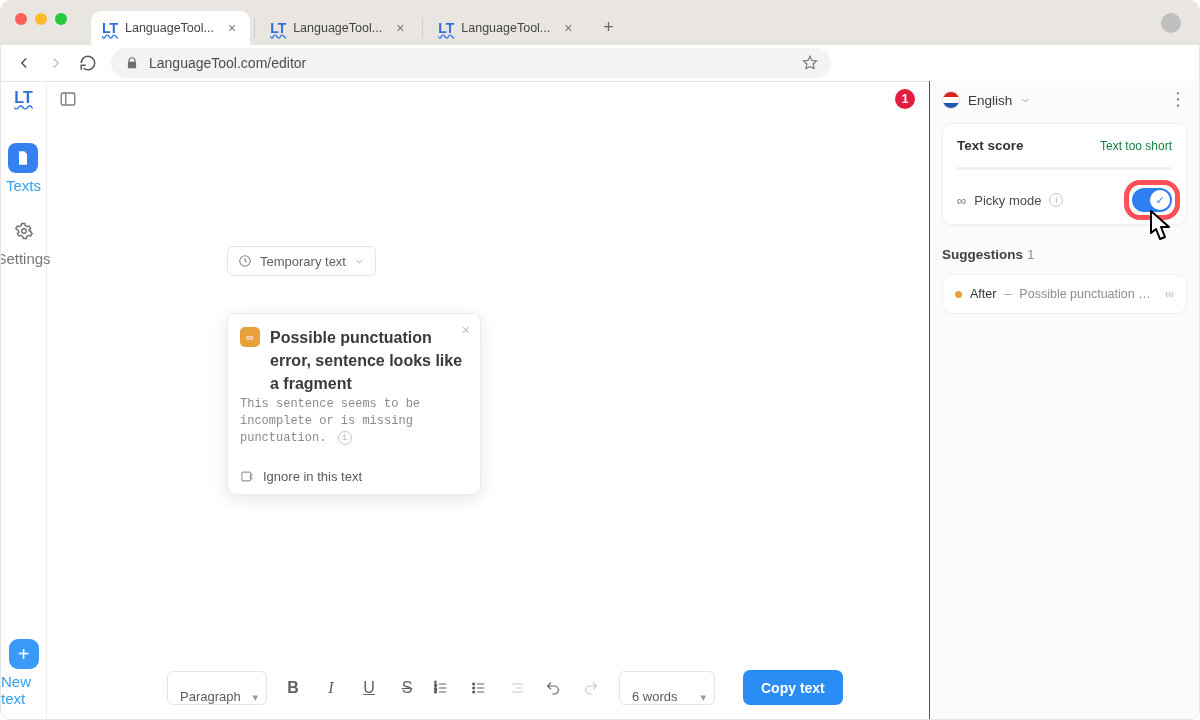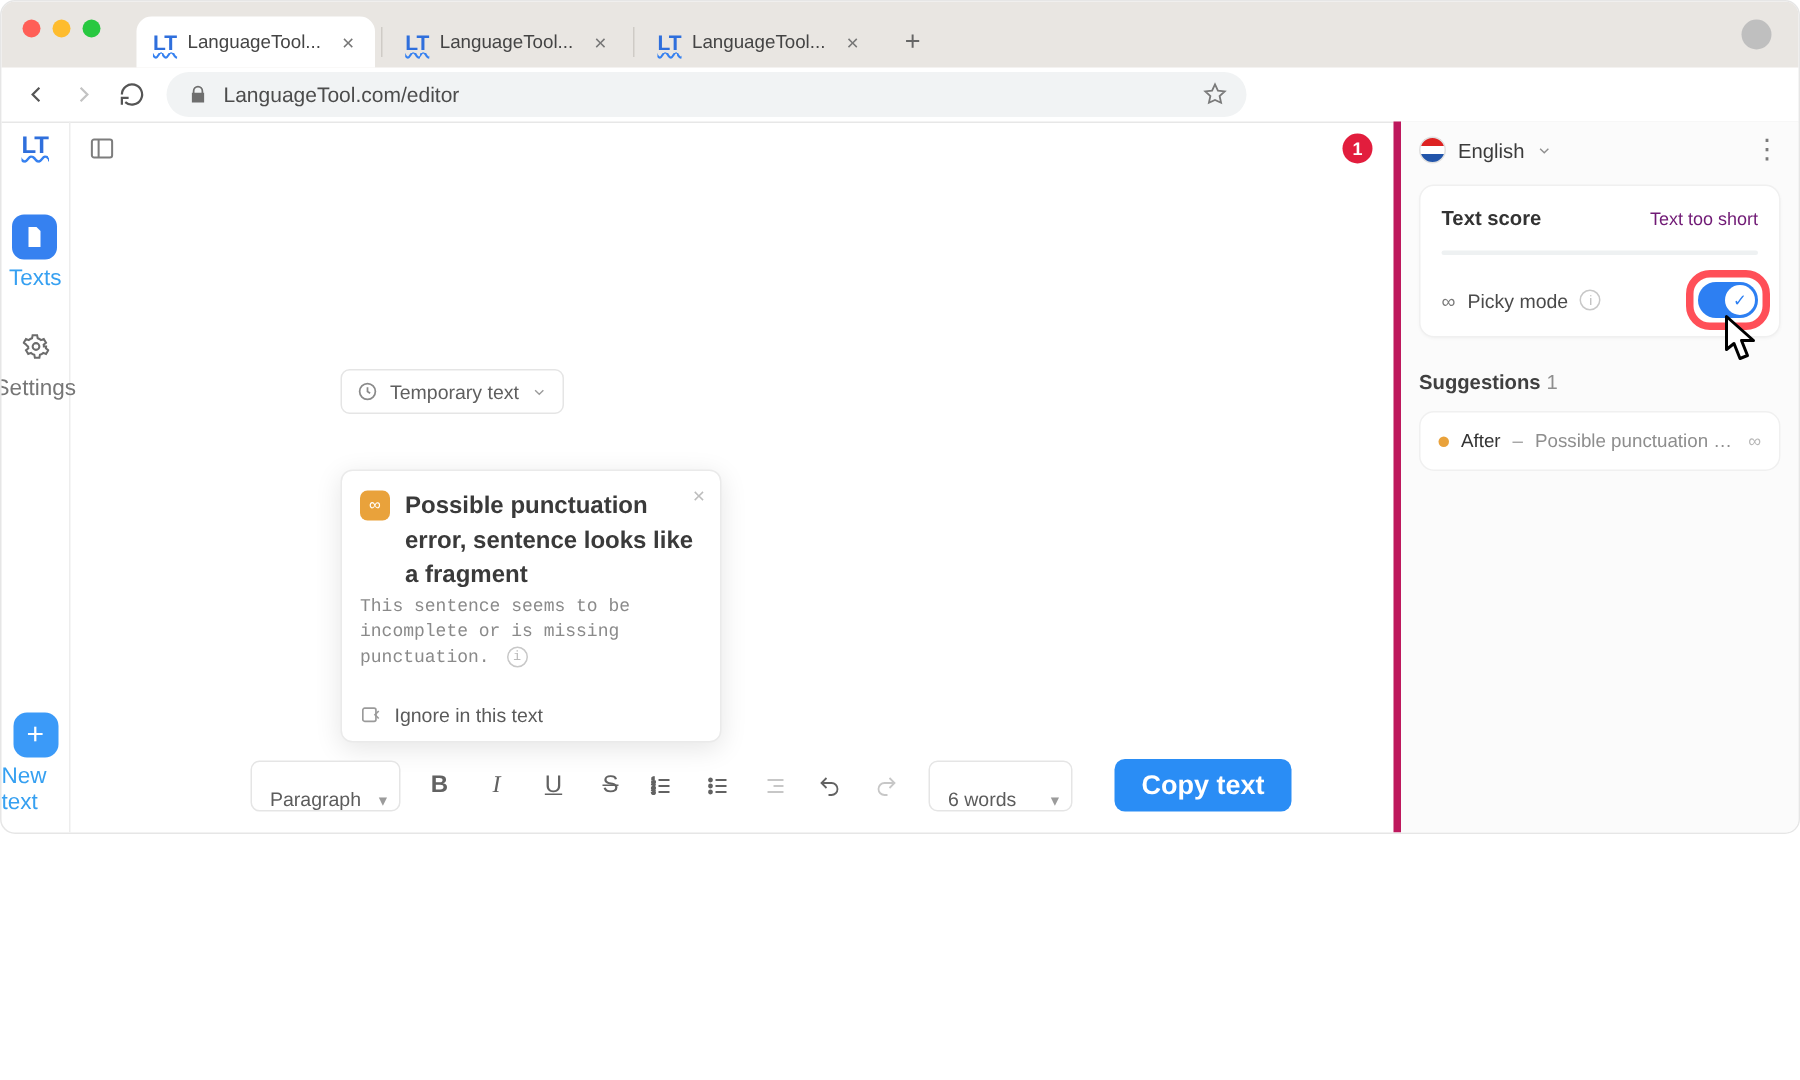--- a/index.html
+++ b/index.html
@@ -1,18 +1,18 @@
 <!DOCTYPE html>
 <html><head>
 <meta charset="utf-8">
 <style>
   * { box-sizing: border-box; margin: 0; padding: 0; }
   html, body { height: 100%; width: 100%; overflow: hidden; font-family: -apple-system, BlinkMacSystemFont, "Segoe UI", Helvetica, Arial, sans-serif; }
   body { background: #fff; }
-  .window { width: 1200px; height: 556px; background: #fff; border: 1px solid #e6e6e6; border-radius: 10px; position: relative; overflow: hidden;}
+  .window { width: 1200px; height: 720px; background: #fff; border: 1px solid #e6e6e6; border-radius: 10px; position: relative; overflow: hidden;}
   
   .tabbar { height: 44px; background: #e9e6e2; display: flex; align-items: flex-end; padding: 0 10px; position: relative;}
   .traffic { position:absolute; top:12px; left:14px; display:flex; gap:8px;}
   .dot { width:12px;height:12px;border-radius:50%; }
   .dot.red{background:#ff5f57;} .dot.yel{background:#febc2e;} .dot.grn{background:#28c840;}
   .tabs { display:flex; gap:0; margin-left:80px; align-items:flex-end;}
   .tab { height:34px; display:flex; align-items:center; gap:8px; padding:0 14px 0 12px; border-top-left-radius:10px; border-top-right-radius:10px; font-size:12.5px; color:#444; position:relative;}
   .tab.active { background:#fff; }
   .tab:not(.active){ background:transparent;}
   .tab-sep{ width:1px; height:20px; background:#cfcbc6; align-self:center; margin:0 4px;}
@@ -54,31 +54,31 @@
   .popup-foot{ margin-top:12px; padding-top:9px; display:flex; align-items:center; gap:8px;}
   .popup-foot-ico{ color:#9a9a9a;}
   .popup-foot-txt{ font-size:13px; color:#5a5a5a;}
   .error-badge{ position:absolute; top:8px; right:14px; width:20px;height:20px; background:#e21d3d; color:#fff; font-size:12px; font-weight:700; border-radius:50%; display:flex;align-items:center;justify-content:center;}
   
   .btoolbar{ position:absolute; left:120px; right:0; bottom:14px; display:flex; align-items:center; gap:16px;}
   .select{ height:34px; border:1px solid #e5e5e5; border-radius:6px; background:#fff; display:flex; align-items:flex-end; padding:0 30px 0 12px; font-size:13px; color:#5c5c5c; position:relative;}
   .select .chev{ position:absolute; right:8px; color:#9b9b9b; font-size:11px;}
   .tbtn-group{ display:flex; gap:18px; color:#626262;}
   .tbtn{ width:20px; text-align:center;}
-  .primary-btn{ height:35px; background:#2a8df5; color:#fff; border-radius:7px; padding:0 18px; display:flex; align-items:center; font-size:18px; font-weight:600; margin-left:12px;}
-  
-  .rside{ width:270px; border-left:5px solid #be185d; background:#fbfbfb; display:flex; flex-direction:column; padding:10px 12px 12px 12px;}
+  .primary-btn{ height:35px; background:#2a8df5; color:#fff; border-radius:7px; padding:0 18px; display:flex; align-items:center; font-size:14px; font-weight:600; margin-left:12px;}
+  
+  .rside{ width:270px; border-left:1px solid #be185d; background:#fbfbfb; display:flex; flex-direction:column; padding:10px 12px 12px 12px;}
   .rside-header{ display:flex; align-items:center; justify-content:space-between; margin-bottom:14px;}
   .lang{ display:flex; align-items:center; gap:8px; font-size:13.5px; color:#3b3b3b;}
   .flag{ width:18px;height:18px; border-radius:50%; background: linear-gradient(#d22 0 33%, #fff 33% 66%, #2255aa 66% 100%); border:1px solid #e0e0e0;}
   .kebab{ color:#7a7a7a; font-size:18px; letter-spacing:0; line-height:0.4;}
   .card{ background:#fff; border:1px solid #f0f0f0; border-radius:10px; padding:14px 14px 12px 14px; box-shadow:0 1px 2px rgba(0,0,0,0.03);}
   .card-row1{ display:flex; justify-content:space-between; align-items:baseline;}
   .card-title{ font-size:13.5px; font-weight:600; color:#333;}
-  .card-sub{ font-size:12px; color:#701a75;}
+  .card-sub{ font-size:12px; color:#15803d;}
   .progress{ height:3px; width:100%; background:#eef1f2; border-radius:2px; margin-top:14px;}
   .picky-row{ display:flex; align-items:center; justify-content:space-between; margin-top:18px;}
   .picky-left{ display:flex; align-items:center; gap:8px; font-size:13px; color:#4a4a4a;}
   .info-dot{ width:14px;height:14px;border:1.5px solid #c8c8c8;border-radius:50%; display:inline-flex;align-items:center;justify-content:center; font-size:9px; color:#bababa;}
   .toggle-wrap{ position:relative; width:40px; height:24px;}
   .toggle-hl{ position:absolute; inset:-8px; border:5px solid rgba(255,60,70,0.9); border-radius:16px;}
   .toggle{ position:absolute; inset:0; background:#2d7ff2; border-radius:12px;}
   .toggle-knob{ position:absolute; right:2px; top:2px; width:20px;height:20px; background:#fff; border-radius:50%; display:flex;align-items:center;justify-content:center; color:#2d7ff2; font-size:11px;}
   .cursor-svg{ position:absolute; top:128px; right:20px; }
   .sugg-head{ margin-top:22px; font-size:13.5px; color:#404040; font-weight:600;}

